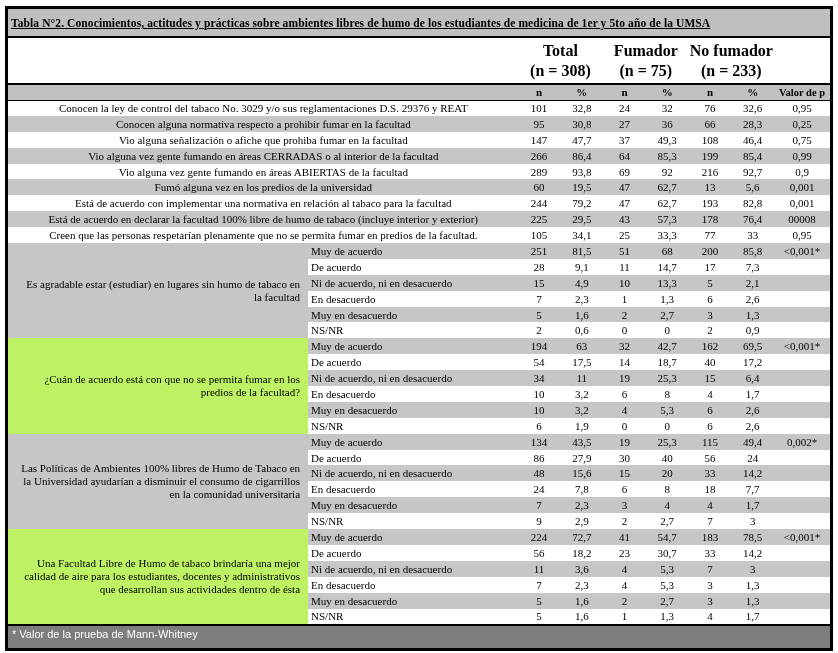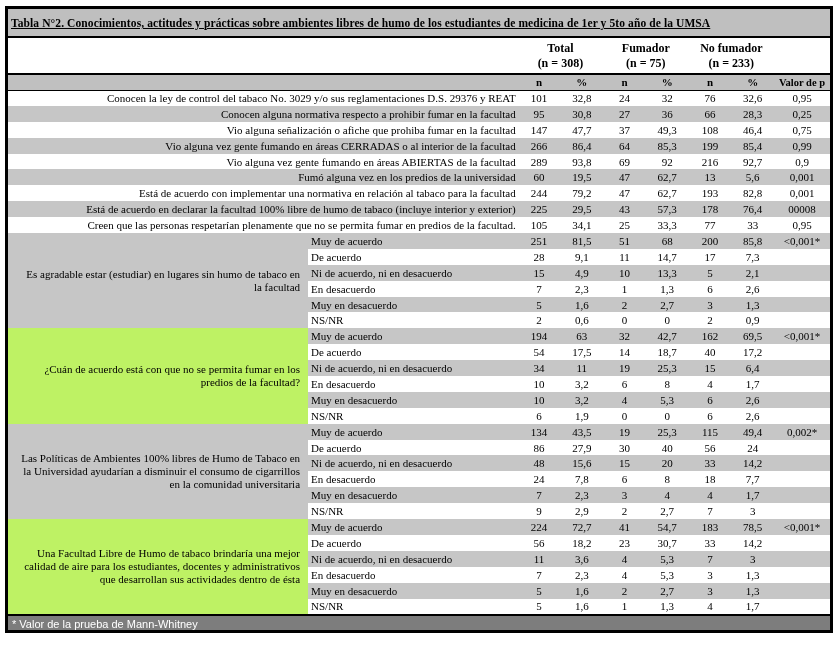--- a/index.html
+++ b/index.html
@@ -13,44 +13,44 @@
     border-bottom:2px solid #000;
     font-weight:bold;
     font-size:11.5px;
     padding:8px 3px 7px 3px;
     letter-spacing:0.1px;
     text-decoration:underline;
   }
 
   table { width:100%; border-collapse:collapse; table-layout:fixed; }
 
-  thead th, thead td { font-size:12px; vertical-align:middle; }
+  thead th, thead td { font-size:16px; vertical-align:middle; }
   .hdr-groups th { font-weight:bold; text-align:center; padding:3px 0 2px 0; line-height:1.25; }
   .hdr-groups th, .hdr-groups td { border-bottom:2.5px solid #000; }
   .hdr-sub th, .hdr-sub td { background:#c0c0c0; border-bottom:1.5px solid #000; }
   .hdr-sub th { font-weight:bold; text-align:center; height:16px; font-size:11px; }
   .hdr-sub th.phead { white-space:nowrap; font-size:10.5px; }
 
   tbody td { font-size:11px; height:15.9px; vertical-align:middle; padding:0 2px; overflow:hidden; }
-  td.q   { text-align:right; padding-left:3px; white-space:nowrap; }
+  td.q   { text-align:center; padding-left:3px; white-space:nowrap; }
   td.cat { text-align:left; padding-left:3px; white-space:nowrap; }
   td.num { text-align:center; padding:0; white-space:nowrap; }
   td.glabel { text-align:right; font-size:11px; line-height:1.18; padding:0 8px; }
 
   tr.shade td { background:#c6c6c6; }
   td.gshade { background:#c6c6c6; }
   tr td.gwhite, tr.shade td.gwhite { background:#bef264; }
 
   .footer-bar {
     border-top:2.5px solid #000;
     background:#7d7d7d;
     color:#ffffff;
     font-family:"Liberation Sans", sans-serif;
     font-size:11px;
-    padding:2px 4px 0 4px;
+    padding:2px 4px 8px 4px;
   }
 </style>
 </head>
 <body>
 
 <div class="page">
   <div class="frame">
 
     <div class="title-bar">Tabla N°2. Conocimientos, actitudes y prácticas sobre ambientes libres de humo de los estudiantes de medicina de 1er y 5to año de la UMSA</div>
 

